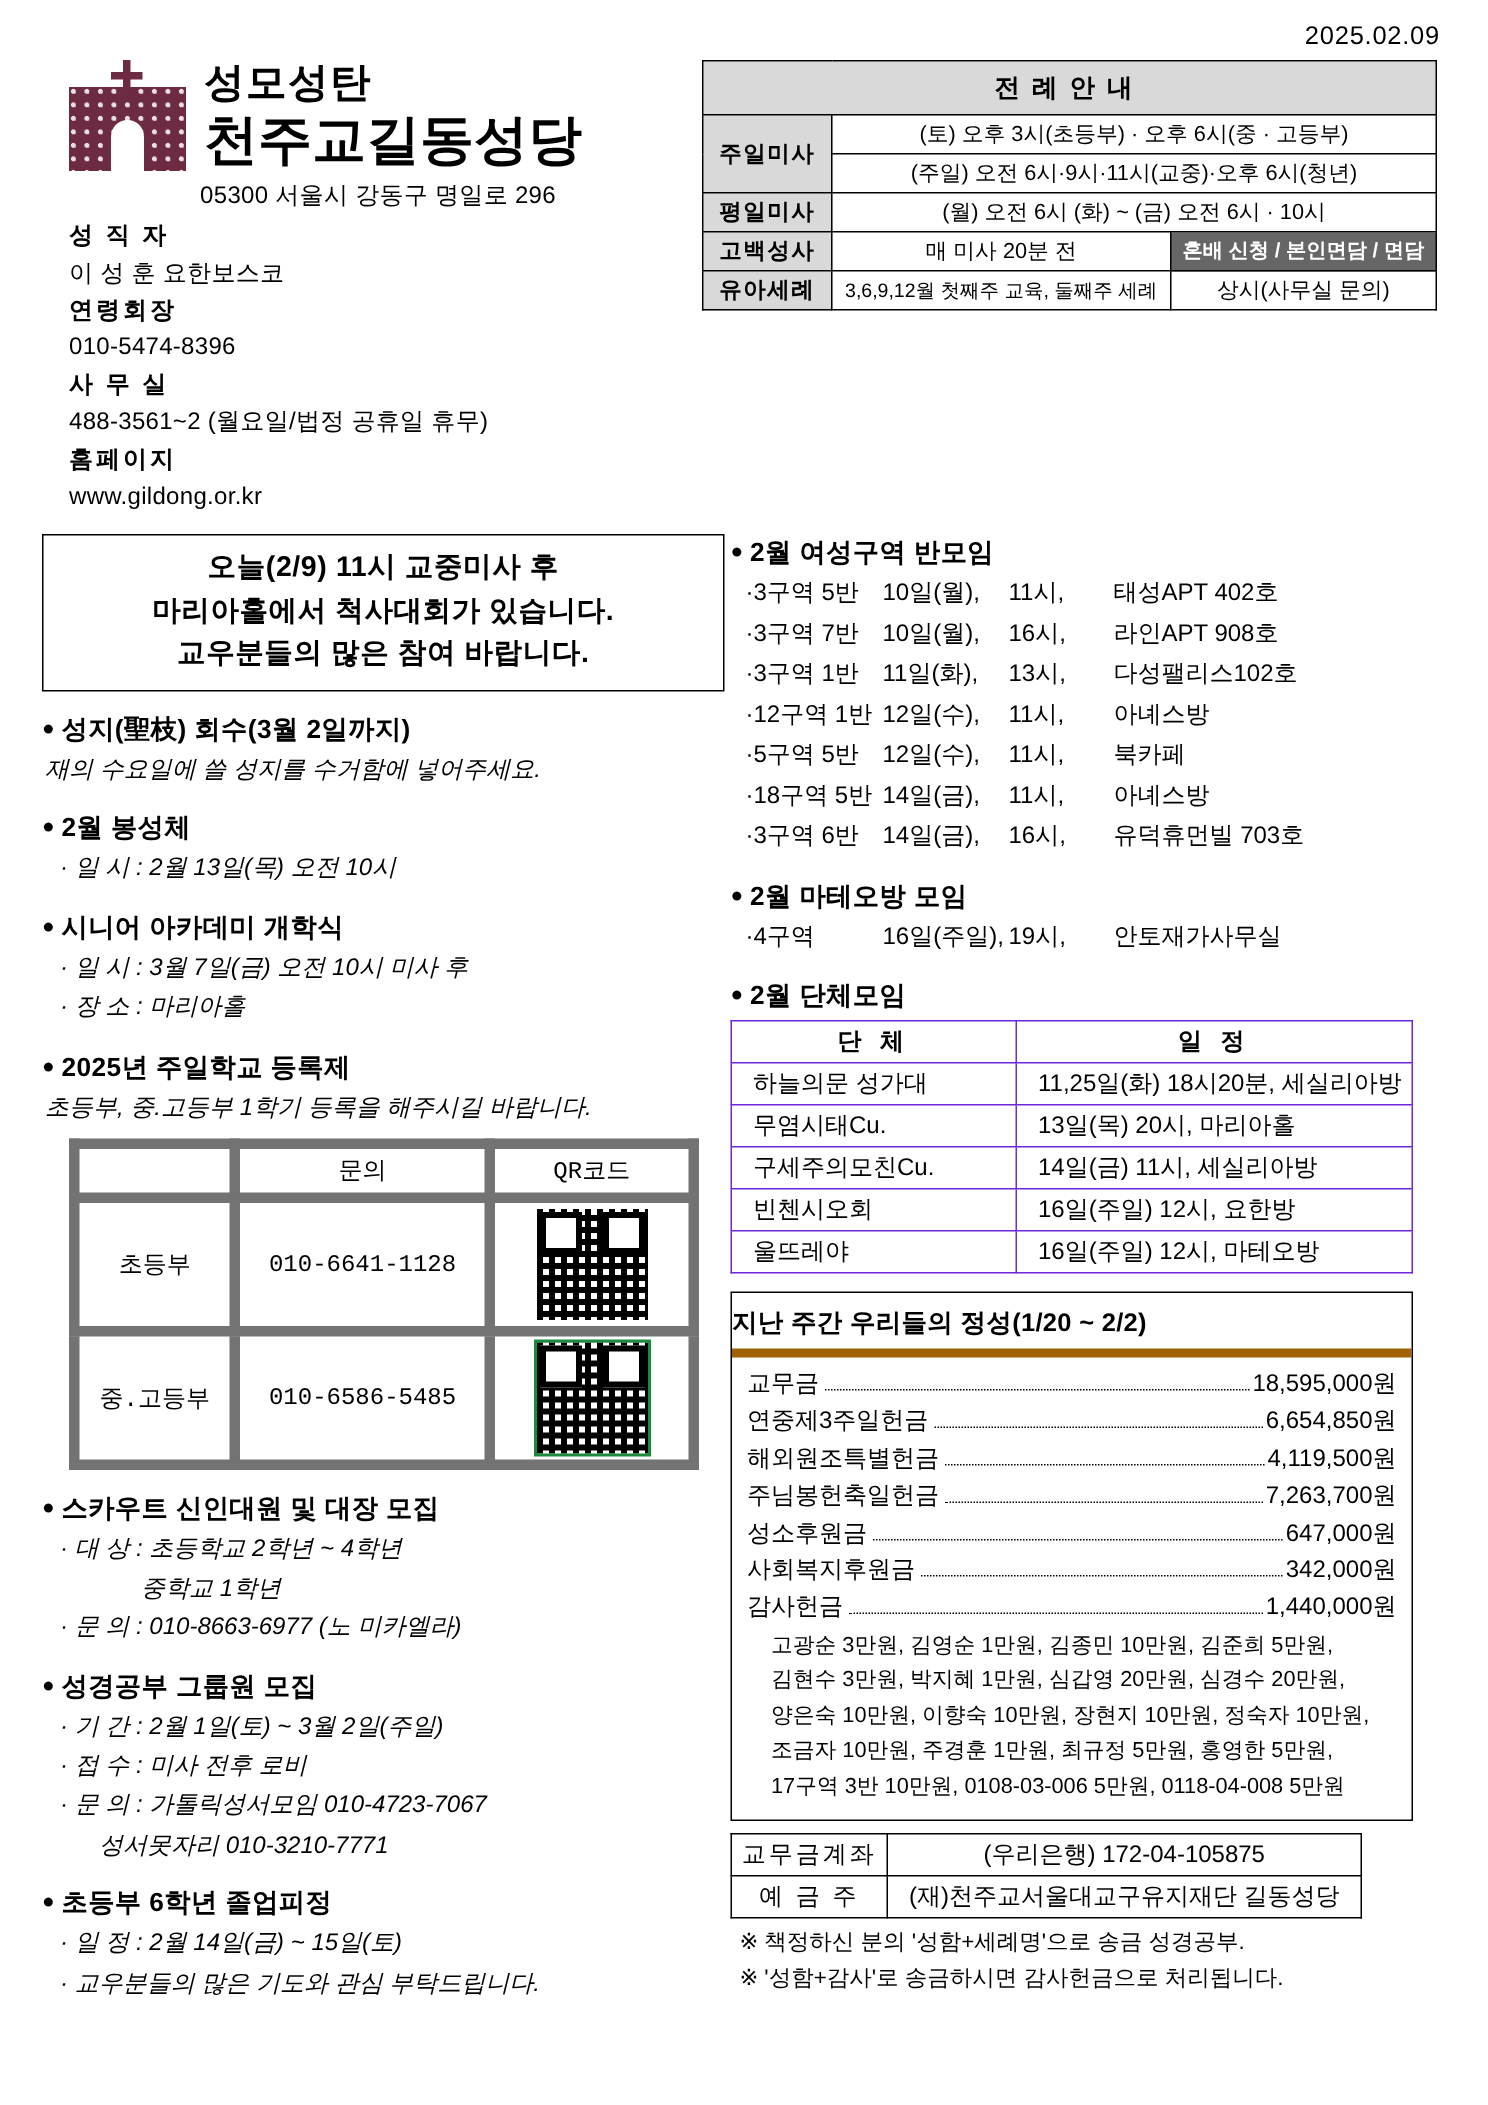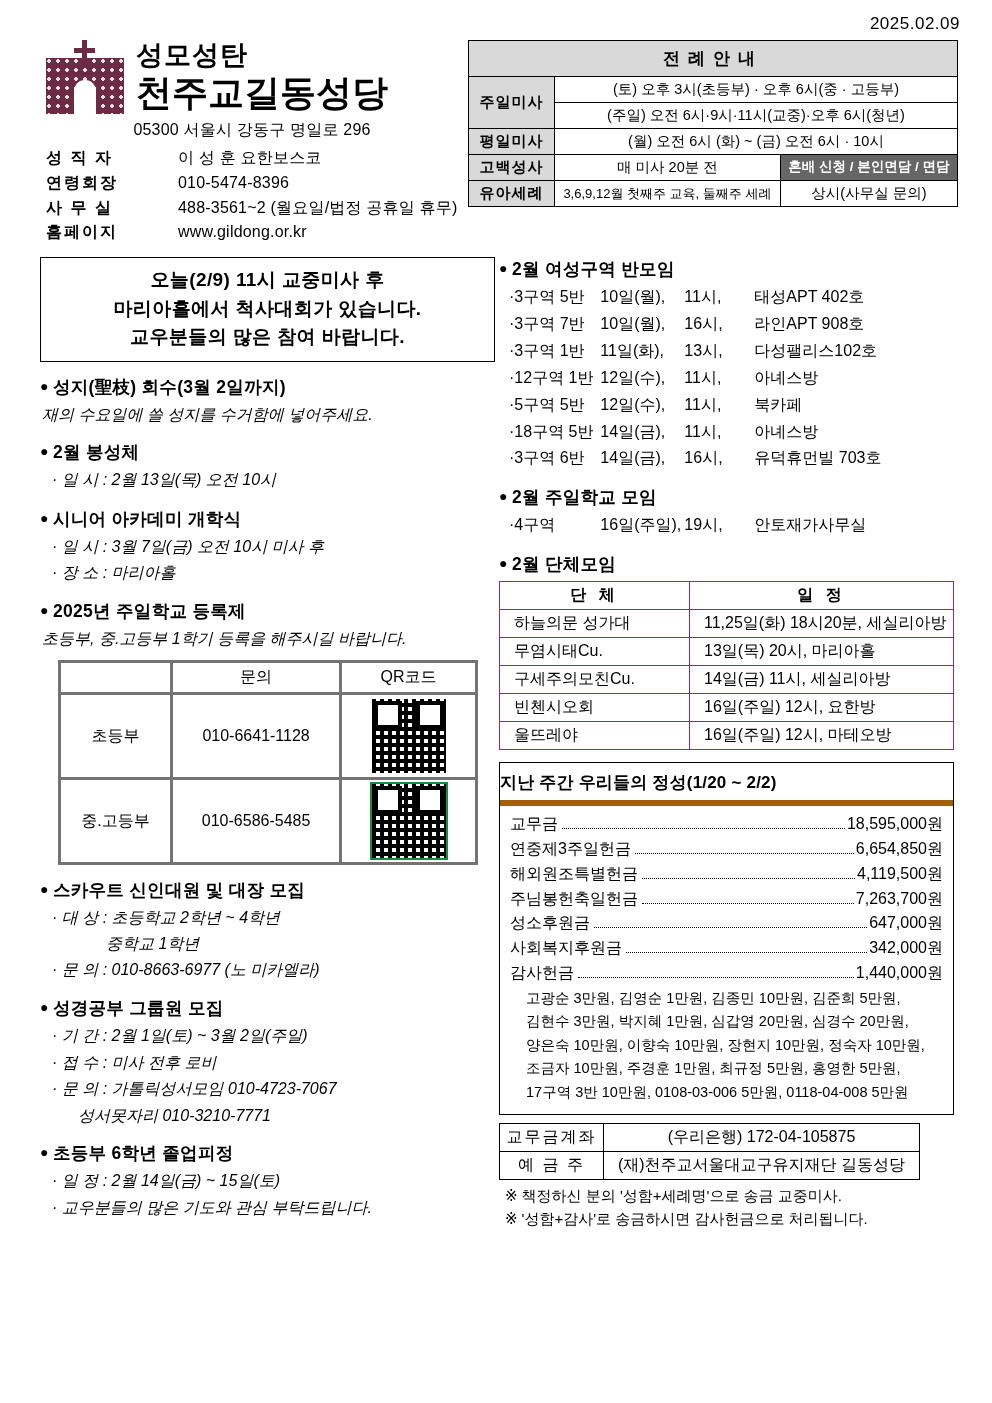--- a/index.html
+++ b/index.html
@@ -96,20 +96,21 @@
   .addr {
     text-align: center;
     font-size: 16px;
     margin-top: 6px;
     letter-spacing: 0.2px;
   }
   .info-rows { margin-top: 5px; font-size: 16px; }
   .info-row {
     display: flex;
     line-height: 1.55;
+    flex-direction: column;
   }
   .info-row .lbl {
     width: 132px;
     font-weight: bold;
     letter-spacing: 2px;
     flex: none;
   }
   .info-row .val { letter-spacing: 0.2px; }
   .info-row.center {
     justify-content: center;
@@ -151,21 +152,20 @@
     font-size: 13.5px;
     line-height: 1.25;
   }
   .mass-table .small { font-size: 13px; line-height: 1.2; }
 
   
   .columns {
     display: flex;
     gap: 4px;
     margin-top: 12px;
-    margin-left: 12px;
   }
   .col-left { width: 455px; }
   .col-right { width: 455px; }
 
   .notice-box {
     border: 1px solid #000;
     padding: 8px 6px 9px 6px;
     text-align: center;
     font-size: 19px;
     font-weight: bold;
@@ -197,24 +197,25 @@
   .indent2 { padding-left: 36px; font-size: 16px; line-height: 1.6;}
 
   
   .qr-table {
     border-collapse: collapse;
     width: 420px;
     margin: 8px 0 0 18px;
     font-size: 16px;
   }
   .qr-table td {
-    border: 3px solid #737373;
+    border: 7px solid #737373;
     text-align: center;
     vertical-align: middle;
     padding: 4px;
+    font-family: Liberation Mono, monospace;
   }
   .qr-table .hdr { height: 28px; }
   .qr-cell { width: 136px; height: 82px; }
   .qrimg {
     width: 74px; height: 74px;
     margin: 0 auto;
     background-color: #fff;
     background-image:
       repeating-linear-gradient(0deg, #000 0 4px, transparent 4px 8px),
       repeating-linear-gradient(90deg, #000 0 4px, transparent 4px 8px);
@@ -531,21 +532,21 @@
           <div class="zone-line">
             <span class="zl-a">3구역  6반</span>
             <span class="zl-b">14일(금),</span>
             <span class="zl-c">16시,</span>
             <span class="zl-d">유덕휴먼빌 703호</span>
           </div>
         </div>
       </div>
 
       <div class="sec">
-        <div class="sec-title">2월 주일학교 모임</div>
+        <div class="sec-title">2월 마테오방 모임</div>
         <div class="zone-line">
           <span class="zl-a">4구역</span>
           <span class="zl-b">16일(주일),</span>
           <span class="zl-c">19시,</span>
           <span class="zl-d">안토재가사무실</span>
         </div>
       </div>
 
       <div class="sec">
         <div class="sec-title">2월 단체모임</div>
@@ -636,19 +637,19 @@
           <td class="v">(우리은행) 172-04-105875</td>
         </tr>
         <tr>
           <td class="k">예 금 주</td>
           <td class="v">(재)천주교서울대교구유지재단 길동성당</td>
         </tr>
       </tbody>
         </table>
 
       <div class="foot-note">
-        <div><span class="star">※</span><span>책정하신 분의 '성함+세례명'으로 송금 교중미사.</span></div>
+        <div><span class="star">※</span><span>책정하신 분의 '성함+세례명'으로 송금 성경공부.</span></div>
         <div><span class="star">※</span><span>'성함+감사'로 송금하시면 감사헌금으로 처리됩니다.</span></div>
       </div>
 
     </div>
   </div>
 </div>
 
 </body></html>

